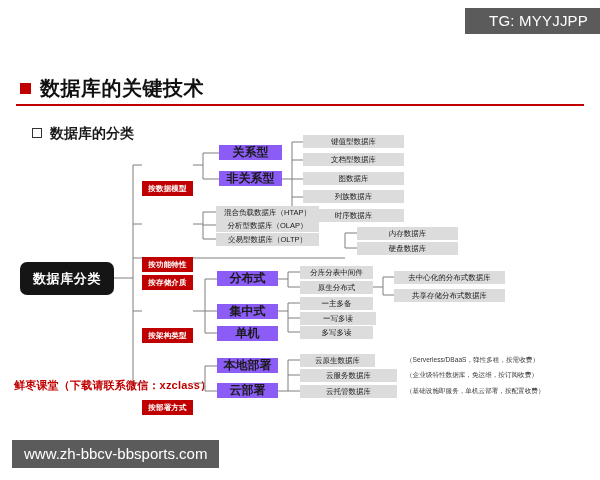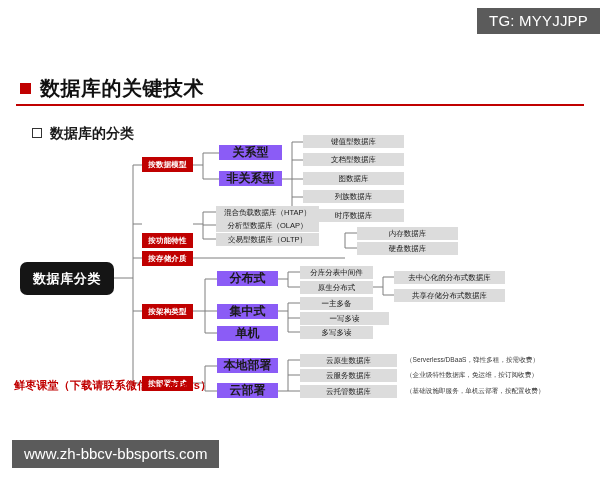--- a/index.html
+++ b/index.html
@@ -24,21 +24,21 @@
 
   
   #tg-badge {
     position: absolute;
     right: 0;
     top: 8px;
     background: #5b5b5b;
     color: #ffffff;
     font-size: 15px;
     letter-spacing: 0.2px;
-    padding: 5px 12px 6px 12px;
+    padding: 5px 12px 6px 24px;
     line-height: 1;
     white-space: nowrap;
   }
 
   
   #title-row {
     position: absolute;
     left: 20px;
     top: 78px;
     display: flex;
@@ -127,20 +127,21 @@
     letter-spacing: 0.6px;
   }
 
   
   .node.cat {
     background: #c00000;
     color: #ffffff;
     font-size: 7.5px;
     font-weight: bold;
     letter-spacing: 0.2px;
+    margin-top: 24px;
   }
 
   
   .node.cream {
     background: #8b5cf6;
     color: #1a1a1a;
     font-size: 12px;
     font-weight: bold;
   }
 
@@ -305,27 +306,27 @@
     <div class="node cream" style="left:217px; top:304px; width:61px; height:15px;">集中式</div>
     <div class="node cream" style="left:217px; top:326px; width:61px; height:15px;">单机</div>
 
     <div class="node grey" style="left:300px; top:266px; width:73px; height:13px;">分库分表中间件</div>
     <div class="node grey" style="left:300px; top:281px; width:73px; height:13px;">原生分布式</div>
 
     <div class="node grey" style="left:394px; top:289px; width:111px; height:13px;">共享存储分布式数据库</div>
     <div class="node grey" style="left:394px; top:271px; width:111px; height:13px;">去中心化的分布式数据库</div>
 
     <div class="node grey" style="left:300px; top:297px; width:73px; height:13px;">一主多备</div>
-    <div class="node grey" style="left:300px; top:312px; width:89px; height:13px;">一写多读</div>
+    <div class="node grey" style="left:300px; top:312px; width:76px; height:13px;">一写多读</div>
     <div class="node grey" style="left:300px; top:326px; width:73px; height:13px;">多写多读</div>
 
     <div class="node cream" style="left:217px; top:358px; width:61px; height:15px;">本地部署</div>
     <div class="node cream" style="left:217px; top:383px; width:61px; height:15px;">云部署</div>
 
-    <div class="node grey" style="left:300px; top:354px; width:97px; height:13px;">云原生数据库</div>
+    <div class="node grey" style="left:300px; top:354px; width:75px; height:13px;">云原生数据库</div>
     <div class="node grey" style="left:300px; top:369px; width:97px; height:13px;">云服务数据库</div>
     <div class="node grey" style="left:300px; top:385px; width:97px; height:13px;">云托管数据库</div>
 
     <div class="node note" style="left:406px; top:354px; width:190px; height:13px;">（Serverless/DBaaS，弹性多租，按需收费）</div>
     <div class="node note" style="left:406px; top:369px; width:190px; height:13px;">（企业级特性数据库，免运维，按订阅收费）</div>
     <div class="node note" style="left:406px; top:385px; width:190px; height:13px;">（基础设施即服务，单机云部署，按配置收费）</div>
 
   </div>
 
   <div id="course-mark">鲜枣课堂（下载请联系微信：xzclass）</div>

